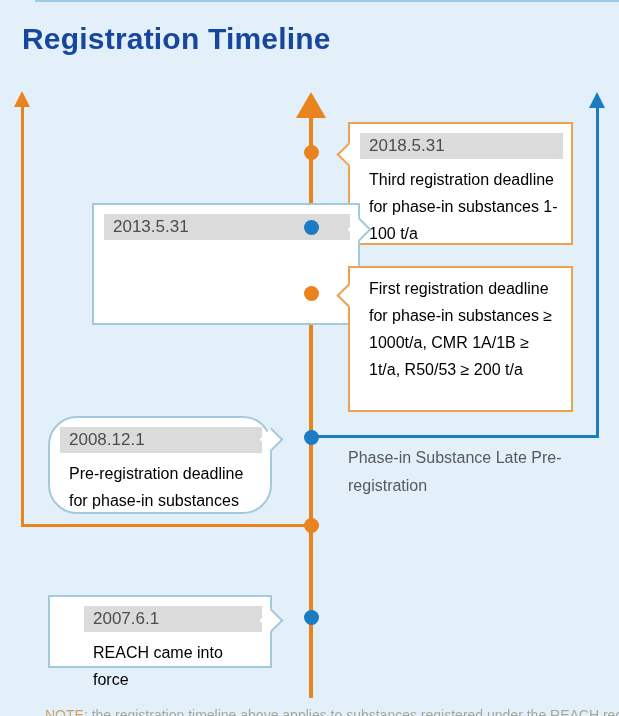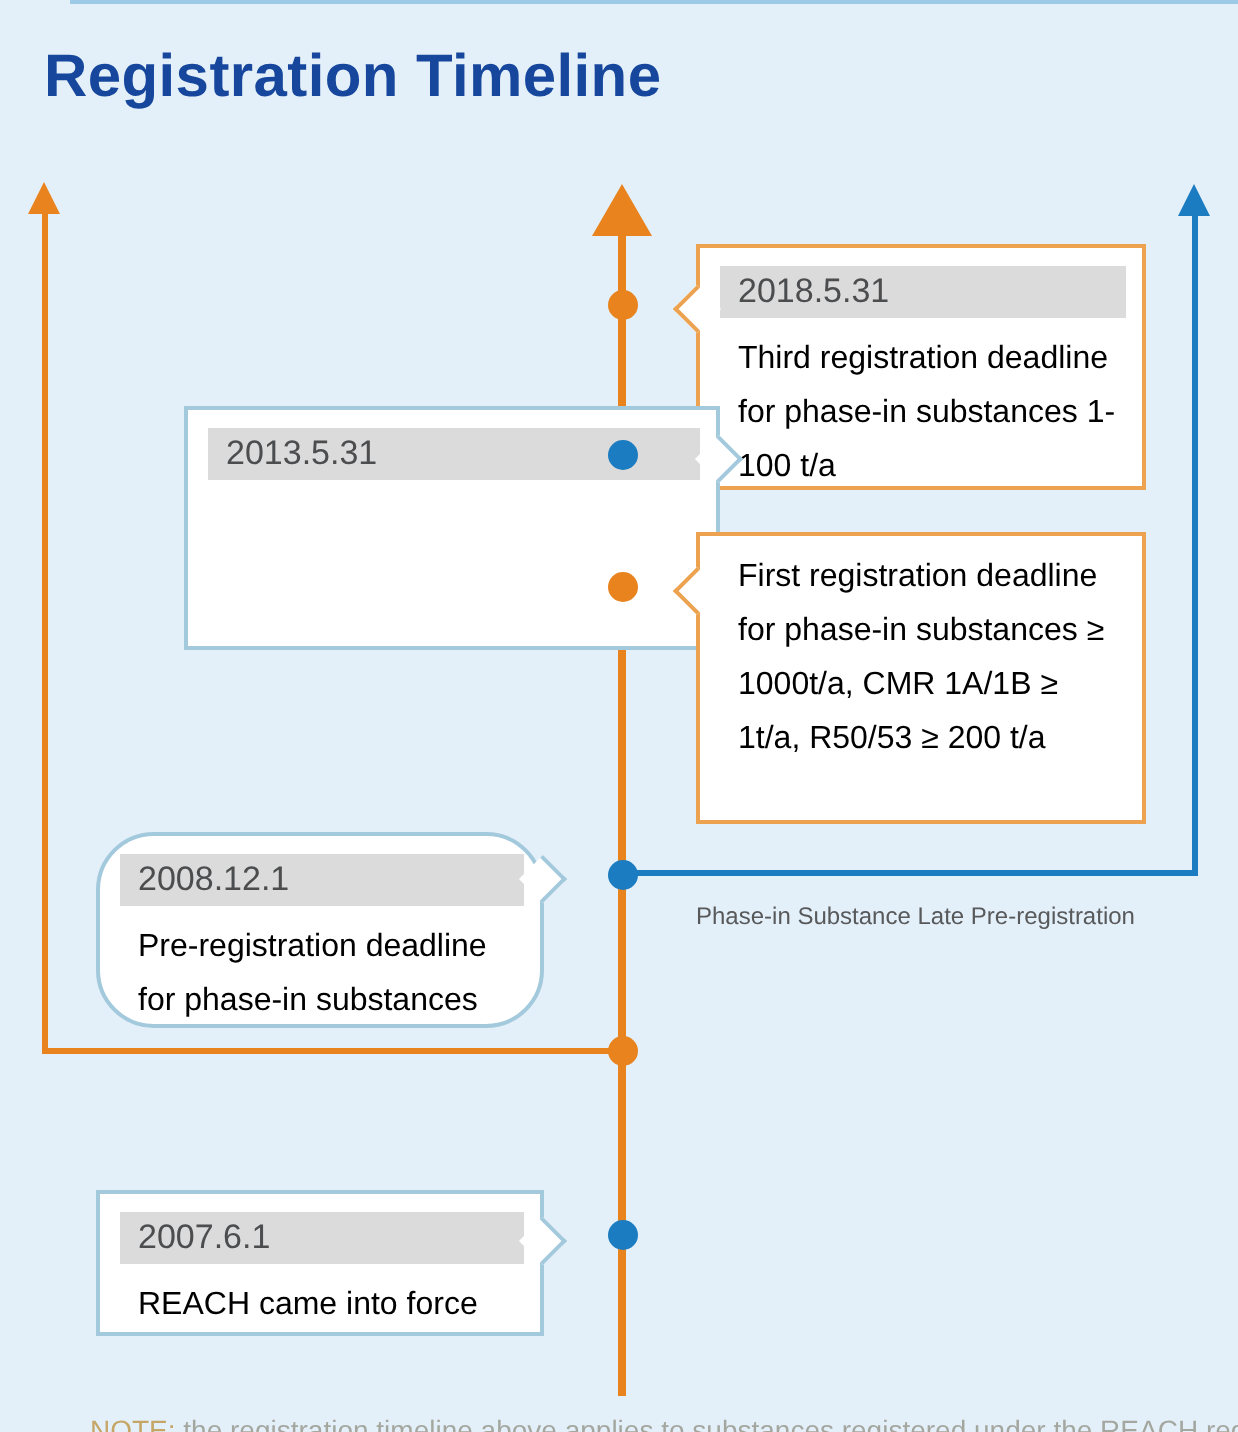--- a/index.html
+++ b/index.html
@@ -73,26 +73,26 @@
   .box1{left:348px;top:122px;width:225px;height:123px;}
   .box1 .pointer{top:22px;}
   .box2{left:48px;top:203px;width:268px;height:122px;margin-left:44px;}
   .box2 .pointer{top:16px;}
   .box3{left:348px;top:266px;width:225px;height:146px;}
   .box3 .pointer{top:19px;}
   .box4{left:48px;top:416px;width:224px;height:98px;border-radius:29px;}
   .box4 .pointer{top:13px;}
   .box5{left:348px;top:508px;width:225px;height:117px;}
   .box5 .pointer{top:10px;}
-  .box6{left:48px;top:595px;width:224px;height:73px;}
+  .box6{left:48px;top:595px;width:224px;height:73px;padding-left:24px;}
   .box6 .pointer{top:15px;}
 
   
   .branch-label{
-    position:absolute;font-size:12px;line-height:28px;color:#58595B;
+    position:absolute;font-size:16px;line-height:28px;color:#58595B;
   }
   .label-late{left:348px;top:444px;width:240px;}
   .label-nonphase{left:48px;top:531px;width:215px;}
 
   
   .footnote{
     position:absolute;left:45px;top:707px;width:540px;
     font-size:14px;white-space:nowrap;color:#9A9B90;opacity:.85;
   }
   .footnote .note-label{color:#C09A4E;}

